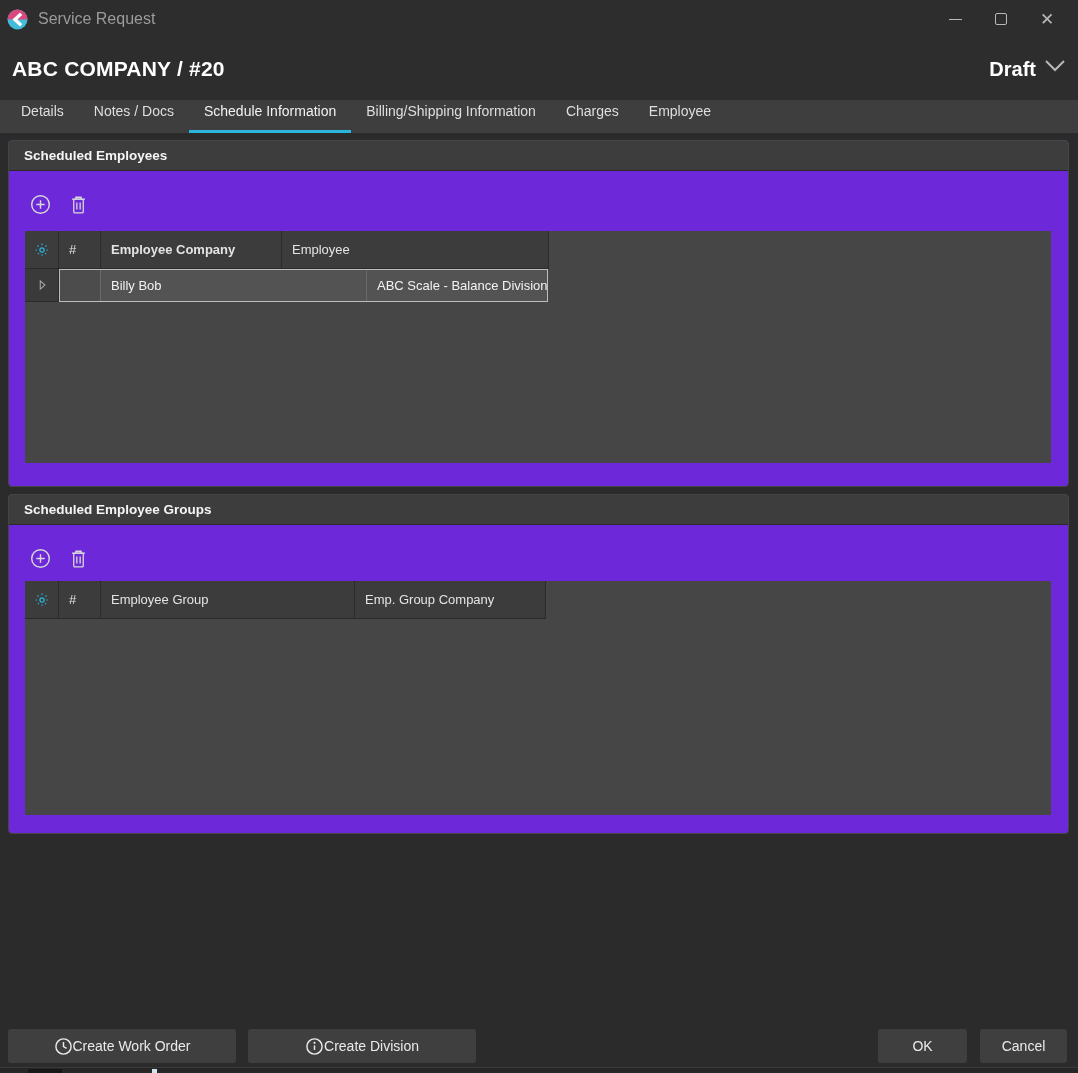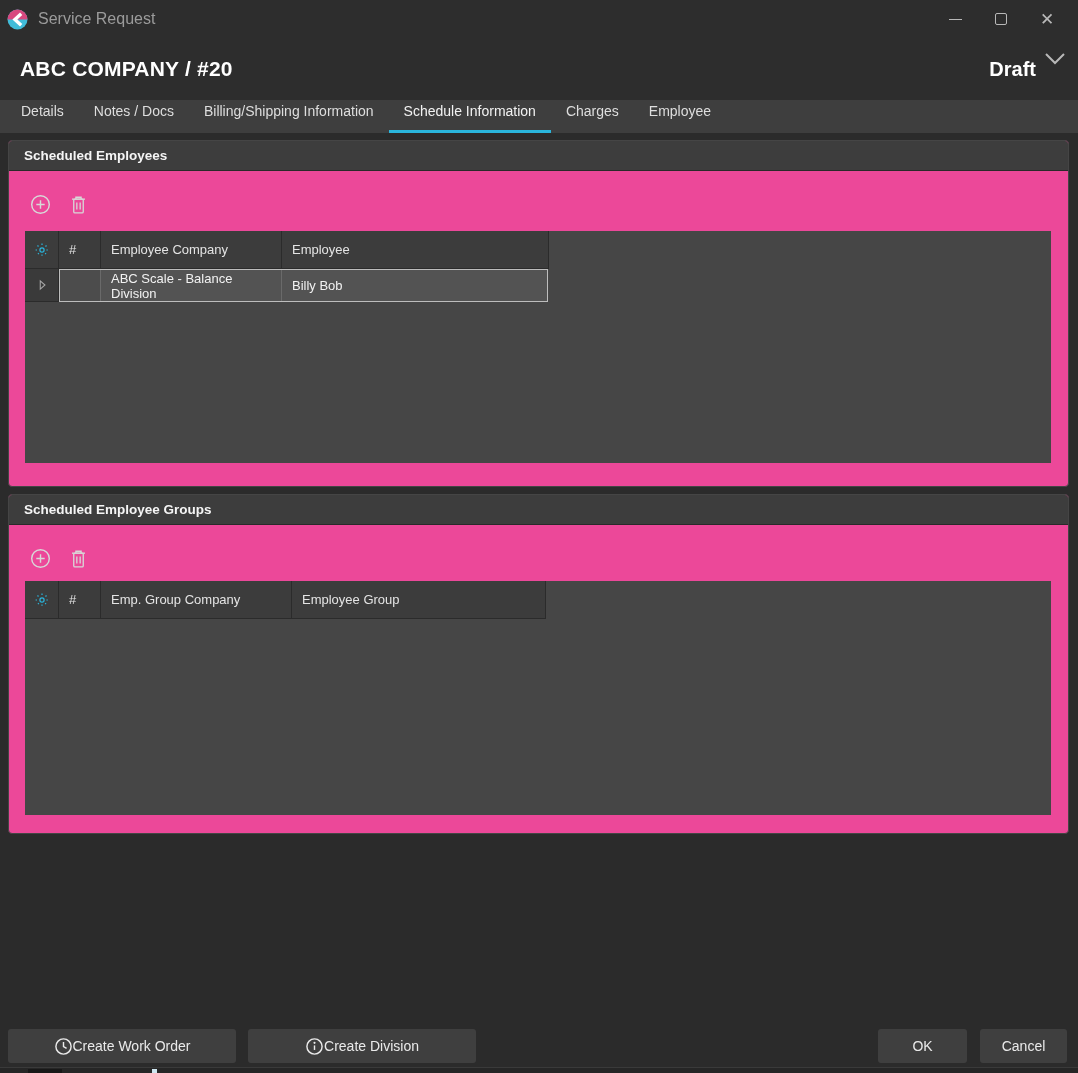--- a/index.html
+++ b/index.html
@@ -24,40 +24,40 @@
   .glyph-min { width:13px; height:0; border-top:1px solid #b8b8b8; display:inline-block; }
   .glyph-max { width:12px; height:12px; border:1px solid #b8b8b8; border-radius:2px; display:inline-block; }
   .glyph-close { font-size:17px; line-height:1; color:#b8b8b8; }
   .win-controls .win-btn:last-child { margin-right:8px; }
 
   
   .app-header {
     position:absolute; top:38px; left:0; width:1078px; height:62px;
     background:#2d2d2d; display:flex; align-items:center;
   }
-  .page-title { font-size:21px; font-weight:bold; color:#ffffff; margin-left:20px; letter-spacing:.2px; }
-  .status { margin-left:auto; margin-right:12px; display:flex; gap:8px; cursor:default; }
+  .page-title { font-size:21px; font-weight:bold; color:#ffffff; margin-left:12px; letter-spacing:.2px; }
+  .status { margin-left:auto; margin-right:12px; display:flex; align-items:center; gap:8px; cursor:default; }
   .status-label { font-size:20px; font-weight:bold; color:#ffffff; }
   .status svg { margin-top:-6px; }
 
   
   .tabbar {
     position:absolute; top:100px; left:0; width:1078px; height:33px;
     background:#3e3e3e; display:flex; align-items:stretch; padding-left:6px;
   }
   .tab {
     display:flex; align-items:center; padding:12px 15px; font-size:14px;
     color:#dedede; border-bottom:3px solid transparent; padding-top:3px;
   }
   .tab.active { border-bottom-color:#2ab5dc; color:#f2f2f2; }
 
   
   .groupbox {
     position:absolute; left:8px; width:1061px;
-    background:#ec4899; border:1px solid #454545; border-radius:4px; overflow:hidden;
+    background:#6d28d9; border:1px solid #454545; border-radius:4px; overflow:hidden;
   }
   .groupbox.employees { top:140px; height:347px; }
   .groupbox.groups    { top:494px; height:340px; }
   .group-header {
     height:30px; background:#3d3d3d; display:flex; align-items:center;
     border-bottom:1px solid #2a2a2a;
   }
   .group-title { font-size:13.5px; font-weight:bold; color:#f5f5f5; margin-left:15px; }
   .group-toolbar { display:flex; align-items:center; gap:16px; margin:22px 0 14px 20px; height:22px; }
   .tool-btn { width:22px; height:22px; display:flex; align-items:center; justify-content:center; cursor:default; }
@@ -67,21 +67,21 @@
   .employees .grid { top:90px; height:232px; }
   .groups .grid    { top:86px; height:234px; }
   .grid-header { display:flex; height:38px; }
   .gh-cell {
     background:#3c3c3c; border-right:1px solid #2b2b2b; border-bottom:1px solid #2b2b2b;
     display:flex; align-items:center; font-size:13px; color:#e4e4e4; padding-left:10px;
   }
   .gh-icon { justify-content:center; padding-left:0; }
   .gh-rest { flex:1; background:#464646; border:none; }
   .col-icon { width:34px; } .col-num { width:42px; }
-  .employees .col-company { width:181px; } .employees .col-employee { width:267px; }
+  .employees .col-company { width:181px;font-weight:bold; } .employees .col-employee { width:267px; }
   .groups .col-company { width:191px; } .groups .col-group { width:254px; }
 
   .grid-row { display:flex; height:33px; }
   .row-expander {
     width:34px; background:#3a3a3a; border-right:1px solid #2b2b2b; border-bottom:1px solid #2b2b2b;
     display:flex; align-items:center; justify-content:center;
   }
   .row-cells {
     display:flex; background:#535353; outline:1px solid #bdbdbd; outline-offset:-1px;
   }
@@ -142,22 +142,22 @@
     <span class="status-label">Draft</span>
     <svg width="22" height="14" viewBox="0 0 22 14" fill="none" stroke="#b8b8b8" stroke-width="2">
         <path d="M2 2l9 9 9-9"></path>
       </svg>
   </div>
 </div>
 
 <div class="tabbar">
   <div class="tab">Details</div>
   <div class="tab">Notes / Docs</div>
+  <div class="tab active">Schedule Information</div>
   <div class="tab">Billing/Shipping Information</div>
-  <div class="tab active">Schedule Information</div>
   <div class="tab">Charges</div>
   <div class="tab">Employee</div>
 </div>
 
 <div class="groupbox employees">
   <div class="group-header">
     <span class="group-title">Scheduled Employees</span>
   </div>
   <div class="group-toolbar">
     <div class="tool-btn">
@@ -189,22 +189,22 @@
       <div class="gh-rest"></div>
     </div>
     <div class="grid-row">
       <div class="row-expander">
         <svg width="14" height="14" viewBox="0 0 16 16" fill="none" stroke="#a8a8a8" stroke-width="1.2">
             <path d="M6 3.2l5.4 4.8L6 12.8z"></path>
           </svg>
       </div>
       <div class="row-cells">
         <div class="rc num"></div>
+        <div class="rc employee">Billy Bob</div>
         <div class="rc company">ABC Scale - Balance Division</div>
-        <div class="rc employee">Billy Bob</div>
       </div>
     </div>
   </div>
 </div>
 
 <div class="groupbox groups">
   <div class="group-header">
     <span class="group-title">Scheduled Employee Groups</span>
   </div>
   <div class="group-toolbar">
@@ -225,22 +225,22 @@
   </div>
   <div class="grid">
     <div class="grid-header">
       <div class="gh-cell gh-icon col-icon">
         <svg width="16" height="16" viewBox="0 0 16 16" fill="none" stroke="#2ab5dc" stroke-width="1.2">
           <circle cx="8" cy="8" r="2.1"></circle>
           <path d="M8 1.6v2M8 12.4v2M1.6 8h2M12.4 8h2M3.5 3.5l1.4 1.4M11.1 11.1l1.4 1.4M12.5 3.5l-1.4 1.4M4.9 11.1l-1.4 1.4" stroke-dasharray="1.4 0.9"></path>
         </svg>
       </div>
       <div class="gh-cell col-num">#</div>
+      <div class="gh-cell col-group">Employee Group</div>
       <div class="gh-cell col-company">Emp. Group Company</div>
-      <div class="gh-cell col-group">Employee Group</div>
       <div class="gh-rest"></div>
     </div>
   </div>
 </div>
 
 <button class="footer-btn btn-workorder">
   <svg width="19" height="19" viewBox="0 0 16 16" fill="none" stroke="#eaeaea" stroke-width="1.2">
     <circle cx="8" cy="8" r="6.4"></circle>
       <path d="M8 4.3V8l2.6 1.6"></path>
   </svg>

